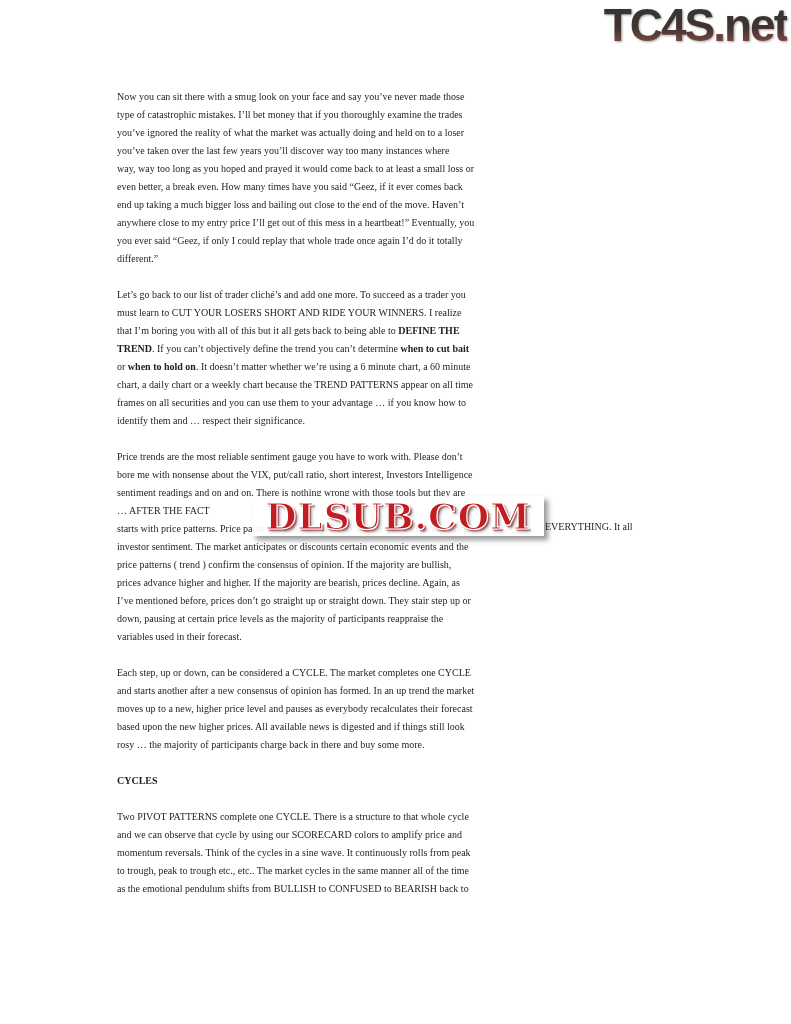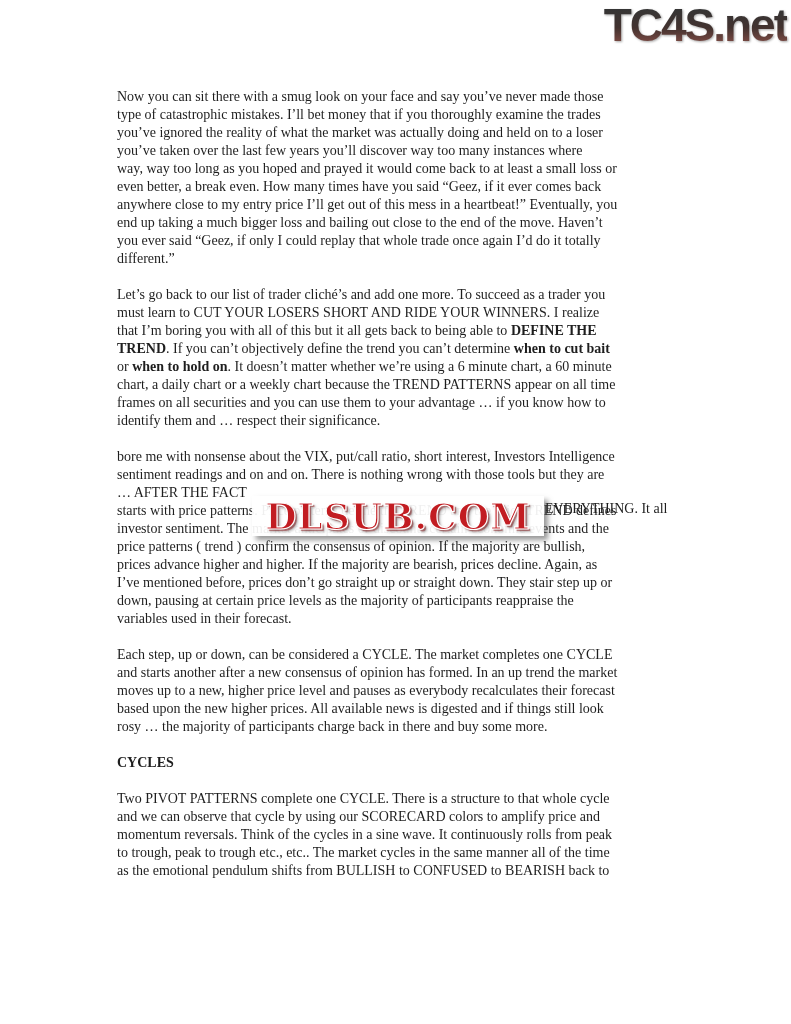--- a/index.html
+++ b/index.html
@@ -23,21 +23,21 @@
     background-clip: text;
     color: transparent;
     filter: drop-shadow(1px 1px 1px rgba(0,0,0,0.35));
   }
   
   .doc {
     position: absolute;
     left: 117px; top: 88px;
     width: 566px;
     color: #1e1e1e;
-    font-size: 14px;
+    font-size: 10px;
   }
   .block { margin-bottom: 18px; }
   .line {
     height: 18px;
     line-height: 18px;
     white-space: pre;
     position: relative;
   }
   .b { font-weight: bold; }
   .u { }
@@ -71,36 +71,37 @@
 <div class="tc4s-logo">TC4S.net</div>
 
 <div class="doc">
     <div class="block">
       <div class="line"><span>Now you can sit there with a smug look on your face and say you’ve never made those</span></div>
       <div class="line"><span>type of catastrophic mistakes. I’ll bet money that if you thoroughly examine the trades</span></div>
       <div class="line"><span>you’ve ignored the reality of what the market was actually doing and held on to a loser</span></div>
       <div class="line"><span>you’ve taken over the last few years you’ll discover way too many instances where</span></div>
       <div class="line"><span>way, way too long as you hoped and prayed it would come back to at least a small loss or</span></div>
       <div class="line"><span>even better, a break even. How many times have you said “Geez, if it ever comes back</span></div>
+      <div class="line"><span>end up taking a much bigger loss and bailing out close to the end of the move. Haven’t</span></div>
       <div class="line"><span>anywhere close to my entry price I’ll get out of this mess in a heartbeat!” Eventually, you</span></div>
-      <div class="line"><span>end up taking a much bigger loss and bailing out close to the end of the move. Haven’t</span></div>
       <div class="line"><span>you ever said “Geez, if only I could replay that whole trade once again I’d do it totally</span></div>
       <div class="line"><span>different.”</span></div>
     </div>
     <div class="block">
       <div class="line"><span>Let’s go back to our list of trader cliché’s and add one more. To succeed as a trader you</span></div>
       <div class="line"><span>must learn to CUT YOUR LOSERS SHORT AND RIDE YOUR WINNERS. I realize</span></div>
       <div class="line"><span>that I’m boring you with all of this but it all gets back to being able to </span><span class="b">DEFINE THE</span></div>
       <div class="line"><span class="b">TREND</span><span>. If you can’t objectively define the trend you can’t determine </span><span class="b u">when to cut bait</span></div>
       <div class="line"><span>or </span><span class="b u">when to hold on</span><span>. It doesn’t matter whether we’re using a 6 minute chart, a 60 minute</span></div>
       <div class="line"><span>chart, a daily chart or a weekly chart because the TREND PATTERNS appear on all time</span></div>
       <div class="line"><span>frames on all securities and you can use them to your advantage … if you know how to</span></div>
       <div class="line"><span>identify them and … respect their significance.</span></div>
     </div>
     <div class="block">
+      <div class="line"><span>Price trends are the most reliable sentiment gauge you have to work with. Please don’t</span></div>
       <div class="line"><span>bore me with nonsense about the VIX, put/call ratio, short interest, Investors Intelligence</span></div>
       <div class="line"><span>sentiment readings and on and on. There is nothing wrong with those tools but they are</span></div>
       <div class="line"><span>… AFTER THE FACT</span><span class="seg-abs" style="left: 428px;">EVERYTHING. It all</span></div>
       <div class="line"><span>starts with price patterns. Price patterns define the TREND and the price TREND defines</span></div>
       <div class="line"><span>investor sentiment. The market anticipates or discounts certain economic events and the</span></div>
       <div class="line"><span>price patterns ( trend ) confirm the consensus of opinion. If the majority are bullish,</span></div>
       <div class="line"><span>prices advance higher and higher. If the majority are bearish, prices decline. Again, as</span></div>
       <div class="line"><span>I’ve mentioned before, prices don’t go straight up or straight down. They stair step up or</span></div>
       <div class="line"><span>down, pausing at certain price levels as the majority of participants reappraise the</span></div>
       <div class="line"><span>variables used in their forecast.</span></div>

